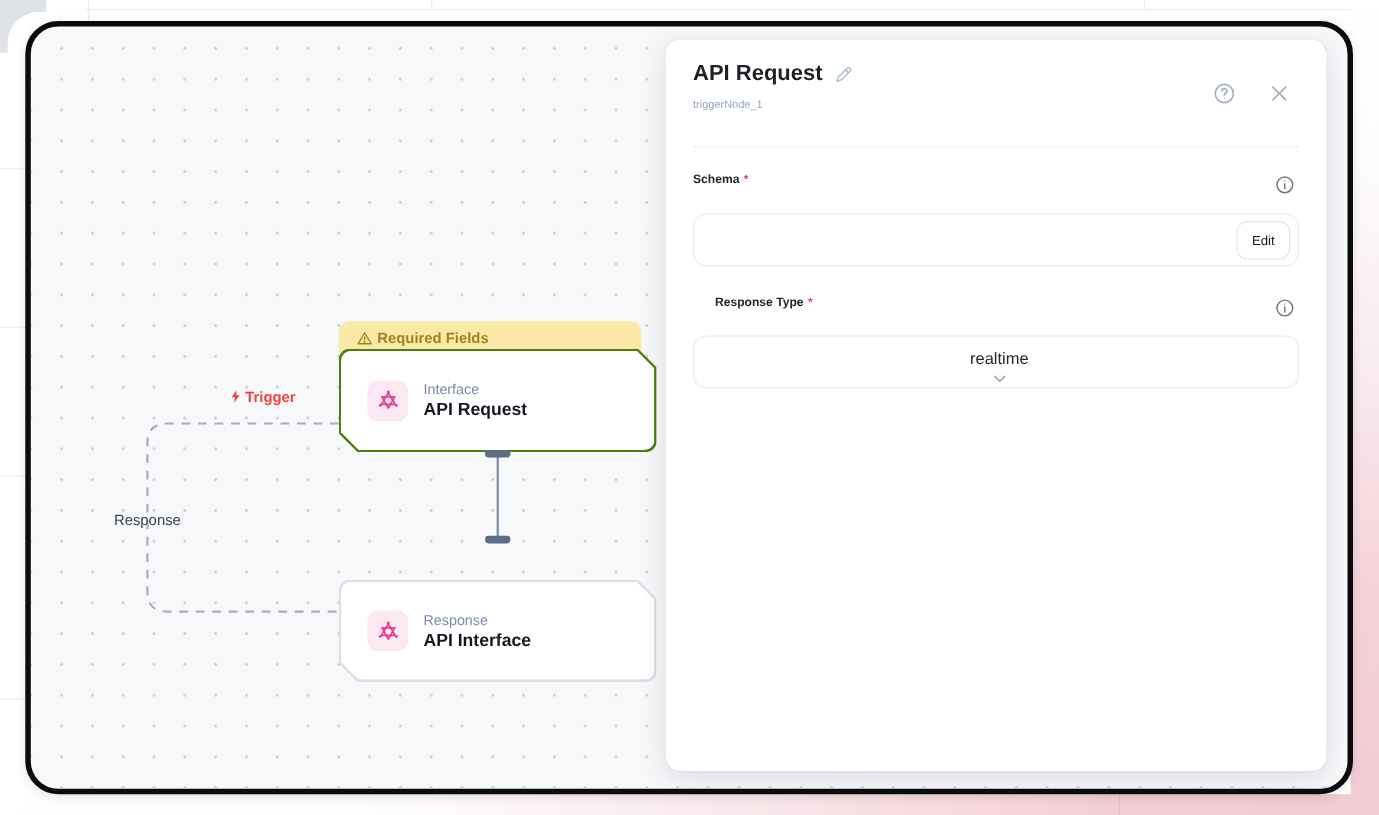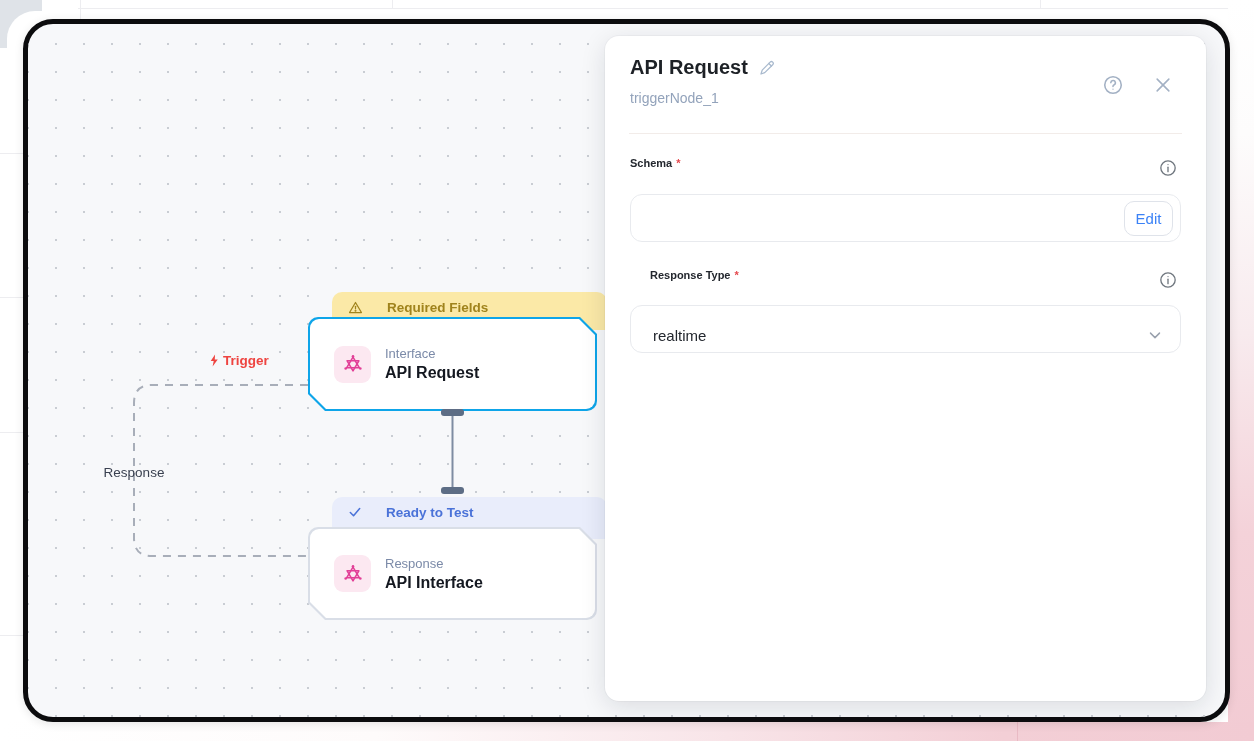--- a/index.html
+++ b/index.html
@@ -34,28 +34,28 @@
     position:absolute; inset:0;
     background-image:radial-gradient(#c9cdd3 1.1px, transparent 1.4px);
     background-size:28px 28px; background-position:14px 6px;
   }
   .edges-svg { position:absolute; left:0; top:0; width:1197px; height:693px; z-index:1; }
 
   
   .node-banner {
     position:absolute; width:275px; z-index:2;
     border-radius:10px 10px 0 0; display:flex; align-items:flex-start;
-    padding:8px 0 0 16px; gap:24px; font-size:13.5px; font-weight:bold;margin-left:24px;
+    padding:8px 0 0 16px; gap:4px; font-size:13.5px; font-weight:bold;
   }
   .banner-warn { left:280px; top:268px; height:38px; background:#fbe9a7; color:#a0831c; }
   .banner-ready { left:280px; top:473px; height:42px; background:#e9edfb; color:#4a72d8; }
   .node-wrap { position:absolute; width:289px; z-index:3;
     clip-path:polygon(0 0, calc(100% - 17px) 0, 100% 17px, 100% 100%, 17px 100%, 0 calc(100% - 17px));
     border-radius:10px; }
-  .node-wrap.selected { left:280px; top:293px; height:94px; background:#0ea5e9; }
+  .node-wrap.selected { left:280px; top:293px; height:94px; background:#4d7c0f; }
   .node-wrap.normal   { left:280px; top:503px; height:93px; background:#d9dee7; }
   .node-body {
     position:absolute; inset:2px; background:#ffffff; border-radius:9px;
     clip-path:polygon(0 0, calc(100% - 16px) 0, 100% 16px, 100% 100%, 16px 100%, 0 calc(100% - 16px));
     display:flex; align-items:center; padding-left:24px; gap:14px;
   }
   .node-icon {
     width:37px; height:37px; border-radius:9px; background:#fce8f1;
     display:flex; align-items:center; justify-content:center; flex:none;
   }
@@ -70,42 +70,42 @@
   .lbl-response { left:66px; top:441px; width:80px; text-align:center; color:#3a4150; }
 
   
   .panel {
     position:absolute; left:577px; top:12px; width:601px; height:665px; z-index:10;
     background:#ffffff; border-radius:14px;
     box-shadow:0 6px 26px rgba(20,25,40,0.12), 0 0 0 1px rgba(20,25,40,0.03);
   }
   .p-title { position:absolute; left:25px; top:20px; font-size:20px; font-weight:bold; color:#1d2126;
     display:flex; align-items:center; gap:10px; }
-  .p-sub { position:absolute; left:25px; top:54px; font-size:14px; color:#93a3bb; }
+  .p-sub { position:absolute; left:25px; top:54px; font-size:10px; color:#93a3bb; }
   .p-icon-btn { position:absolute; width:24px; height:24px; display:flex; align-items:center;
     justify-content:center; cursor:pointer; }
   .p-help { left:496px; top:37px; }
   .p-close { left:546px; top:37px; }
   .p-divider { position:absolute; left:24px; right:24px; top:97px; height:1px; background:#f2ece9; }
 
   .field-label { position:absolute; left:25px; font-size:11px; font-weight:bold; color:#23272e; }
   .req { color:#e5484d; font-weight:bold; margin-left:4px; }
   .info-btn { position:absolute; right:28px; width:20px; height:20px; }
   .box {
     position:absolute; left:25px; width:551px; height:48px; background:#ffffff;
     border:1px solid #e8eaee; border-radius:12px;
   }
   .schema-box { top:158px; }
   .edit-btn {
     position:absolute; right:7px; top:6px; width:49px; height:35px; background:#ffffff;
-    border:1px solid #dfe3ea; border-radius:10px; color:#3b82f6; font-size:15px;
+    border:1px solid #dfe3ea; border-radius:10px; color:#0f172a; font-size:12px;
     display:flex; align-items:center; justify-content:center; cursor:pointer;
     font-family:inherit;
   }
-  .select-box { top:269px; display:flex; align-items:center; padding:12px 16px 0 22px; cursor:pointer; }
+  .select-box { top:269px; display:flex; align-items:center; padding:12px 16px 0 22px; cursor:pointer;flex-direction:column; }
   .select-value { font-size:15px; color:#23272e; flex:1; }
   svg { display:block; }
 </style>
 </head>
 <body>
 
 <div class="corner-blob"></div>
 <div class="corner-carve"></div>
 <div class="bg-line-h" style="left:78px; top:8px; width:1176px;"></div>
 <div class="bg-line-v" style="left:80px; top:0; height:19px;"></div>
@@ -162,28 +162,20 @@
           <circle cx="4" cy="17" r="1.4" fill="#e23f97" stroke="none"></circle>
         </svg>
       </div>
       <div>
         <div class="node-cat">Interface</div>
         <div class="node-title">API Request</div>
       </div>
     </div>
   </div>
 
-  <div class="node-banner banner-ready">
-    <span>
-      <svg width="14" height="14" viewBox="0 0 24 24" fill="none" stroke="#4a72d8" stroke-width="2.6" stroke-linecap="round" stroke-linejoin="round">
-        <polyline points="4,13 9.5,18.5 20,6"></polyline>
-      </svg>
-    </span>
-    <span>Ready to Test</span>
-  </div>
   <div class="node-wrap normal">
     <div class="node-body">
       <div class="node-icon">
         <svg width="22" height="22" viewBox="0 0 24 24" fill="none" stroke="#e23f97" stroke-width="1.7" stroke-linejoin="round">
           <path d="M12 4.5 L18.8 16 H5.2 Z"></path>
             <path d="M12 19.5 L5.6 8.5 H18.4 Z"></path>
           <circle cx="12" cy="3.6" r="1.4" fill="#e23f97" stroke="none"></circle>
           <circle cx="20" cy="17" r="1.4" fill="#e23f97" stroke="none"></circle>
           <circle cx="4" cy="17" r="1.4" fill="#e23f97" stroke="none"></circle>
         </svg>

